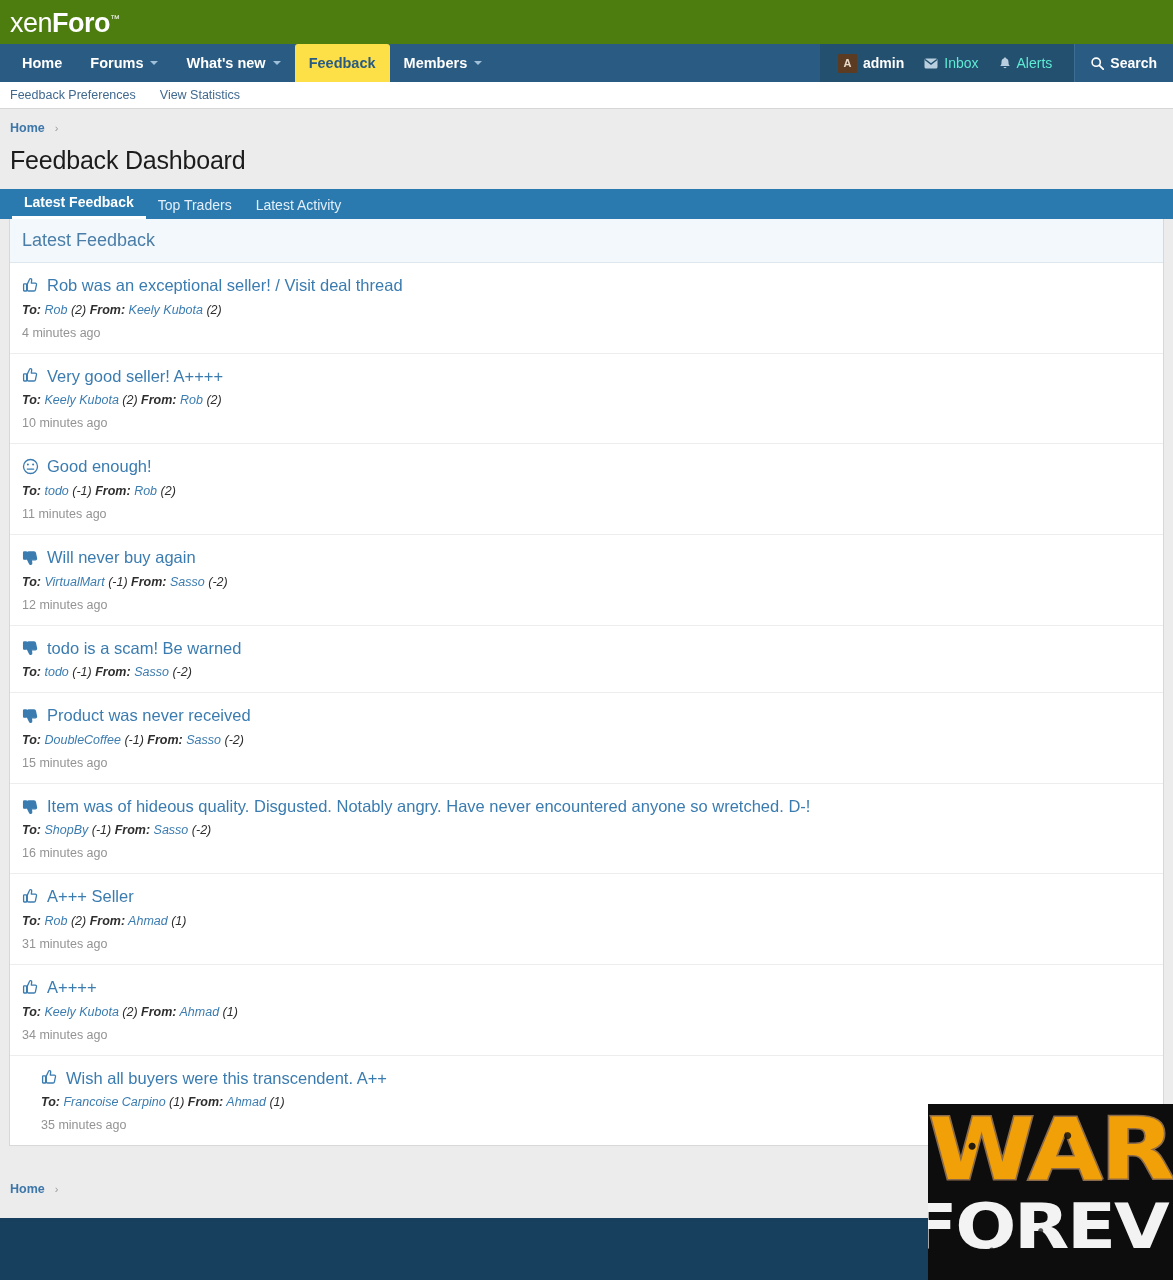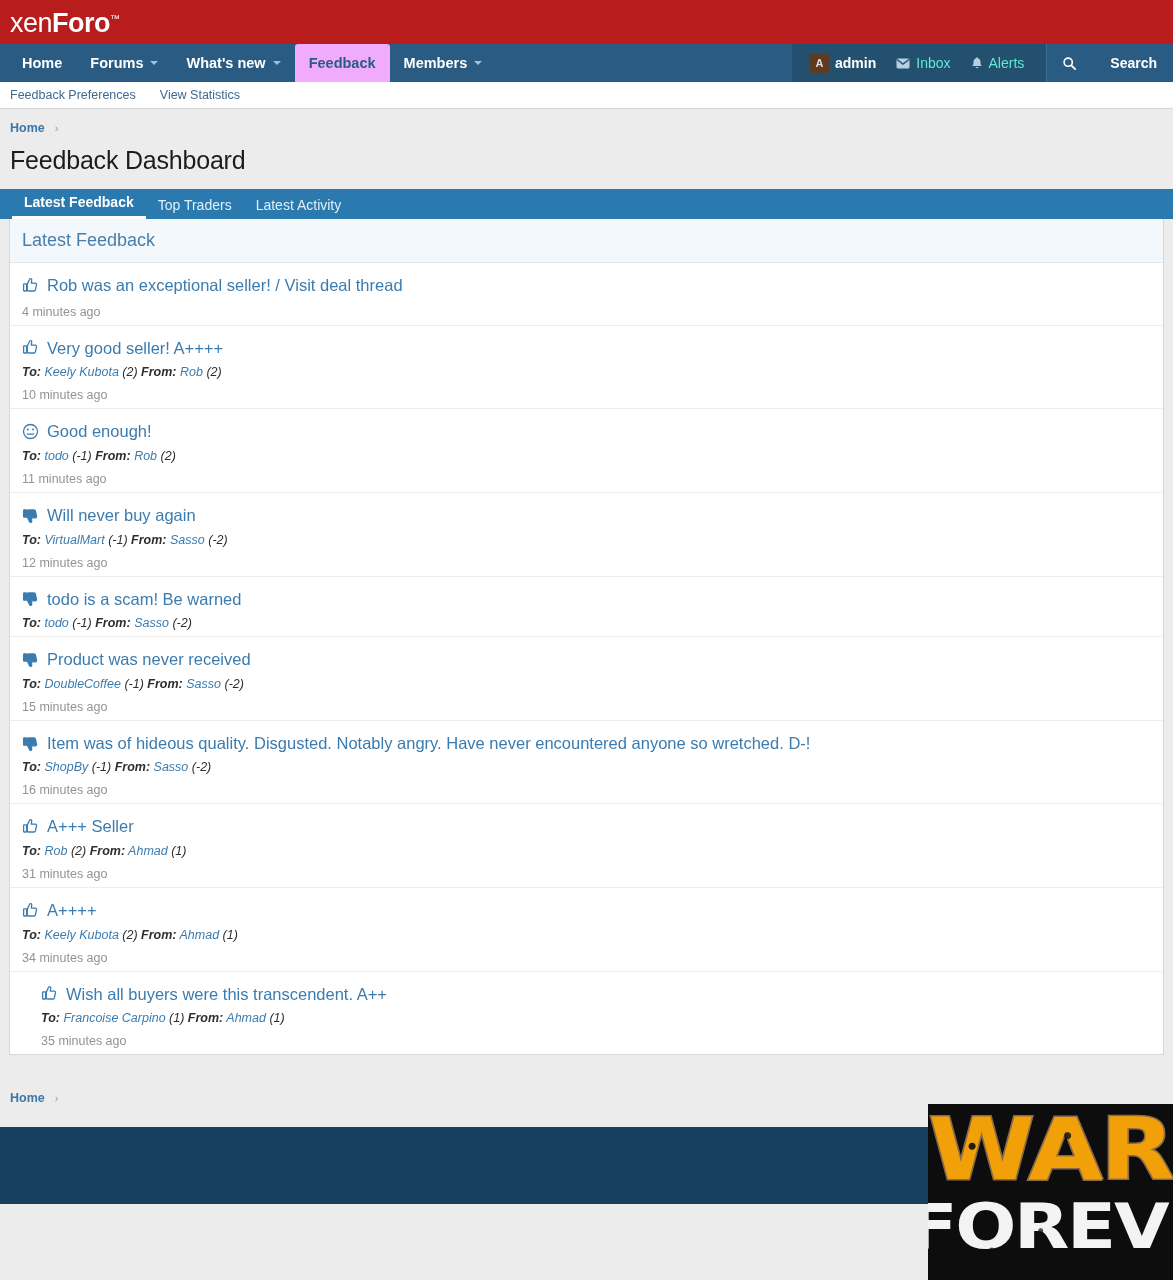--- a/index.html
+++ b/index.html
@@ -7,21 +7,21 @@
     width: 1173px;
     height: 1280px;
     background: #ffffff;
     font-family: "Liberation Sans", sans-serif;
     overflow: hidden;
   }
   .page { position: relative; width: 1173px; height: 1280px; background: #ececec; }
 
   
   .header {
-    background: #b91c1c;
+    background: #4d7c0f;
     height: 44px;
     position: relative;
   }
   .logo {
     position: absolute;
     left: 10px; top: 8px;
     font-size: 27px;
     letter-spacing: -0.5px;
     color: #ffffff;
     font-weight: 300;
@@ -42,21 +42,21 @@
     display: flex; align-items: center;
     padding: 0 14px;
     color: #ffffff;
     font-size: 14.5px;
     font-weight: 600;
     cursor: pointer;
     position: relative;
     white-space: nowrap;
   }
   .nav-item.active {
-    background: #f0abfc;
+    background: #fde047;
     color: #2a5b82;
     border-radius: 3px 3px 0 0;
   }
   .caret {
     display: inline-block;
     margin-left: 7px;
     width: 0; height: 0;
     border-left: 4px solid transparent;
     border-right: 4px solid transparent;
     border-top: 4px solid #9fc0d8;
@@ -93,21 +93,20 @@
   }
   .nav-search {
     display: flex; align-items: center;
     background: #2a5b82;
     padding: 0 16px;
     color: #ffffff;
     font-size: 14px;
     font-weight: 700;
     cursor: pointer;
     border-left: 1px solid #3d6e93;
-    gap: 28px;
   }
   .icon-mini { margin-right: 6px; display: inline-flex; align-items: center; }
 
   
   .subnav {
     background: #ffffff;
     height: 27px;
     display: flex; align-items: center;
     padding-left: 10px;
     border-bottom: 1px solid #d6d6d6;
@@ -168,21 +167,21 @@
     padding: 11px 12px;
     border-bottom: 1px solid #dfe7ee;
   }
   .block-header h2 {
     font-size: 18px;
     font-weight: 400;
     color: #4a7ea8;
   }
 
   .fb-row {
-    padding: 12px 12px 6px 12px;
+    padding: 12px 12px 13px 12px;
     border-bottom: 1px solid #ededed;
   }
   .fb-row:last-child { border-bottom: none; margin-left: 19px; }
   .fb-title {
     font-size: 16.5px;
     color: #3b7cb0;
     display: flex; align-items: center;
     line-height: 1.25;
   }
   .fb-title .ficon {
@@ -373,20 +372,21 @@
         <div class="fb-row">
           <div class="fb-title">
             <span class="ficon">
               <svg width="17" height="17" viewBox="0 0 17 17">
                 <path d="M5.3 7.1 L7.6 2.3c.2-.5.8-.8 1.3-.6.6.2.9.7.8 1.3L9.3 6.2h4c.8 0 1.4.7 1.2 1.5l-1.1 5.2c-.1.6-.7 1.1-1.4 1.1H6.6c-.7 0-1.3-.5-1.3-1.2z" fill="none" stroke="#3b7cb0" stroke-width="1.3" stroke-linejoin="round"></path>
                 <rect x="1.6" y="6.8" width="3" height="7.2" rx="0.6" fill="none" stroke="#3b7cb0" stroke-width="1.3"></rect>
               </svg>
             </span>
             <span class="ttext">Rob was an exceptional seller! / Visit deal thread</span>
           </div>
+          <div class="fb-meta"><span class="lbl">To:</span> <span class="usr">Rob</span> <span class="score">(2)</span> <span class="lbl">From:</span> <span class="usr">Keely Kubota</span> <span class="score">(2)</span></div>
           <div class="fb-time">4 minutes ago</div>
         </div>
         <div class="fb-row">
           <div class="fb-title">
             <span class="ficon">
               <svg width="17" height="17" viewBox="0 0 17 17">
                 <path d="M5.3 7.1 L7.6 2.3c.2-.5.8-.8 1.3-.6.6.2.9.7.8 1.3L9.3 6.2h4c.8 0 1.4.7 1.2 1.5l-1.1 5.2c-.1.6-.7 1.1-1.4 1.1H6.6c-.7 0-1.3-.5-1.3-1.2z" fill="none" stroke="#3b7cb0" stroke-width="1.3" stroke-linejoin="round"></path>
                 <rect x="1.6" y="6.8" width="3" height="7.2" rx="0.6" fill="none" stroke="#3b7cb0" stroke-width="1.3"></rect>
               </svg>
             </span>

